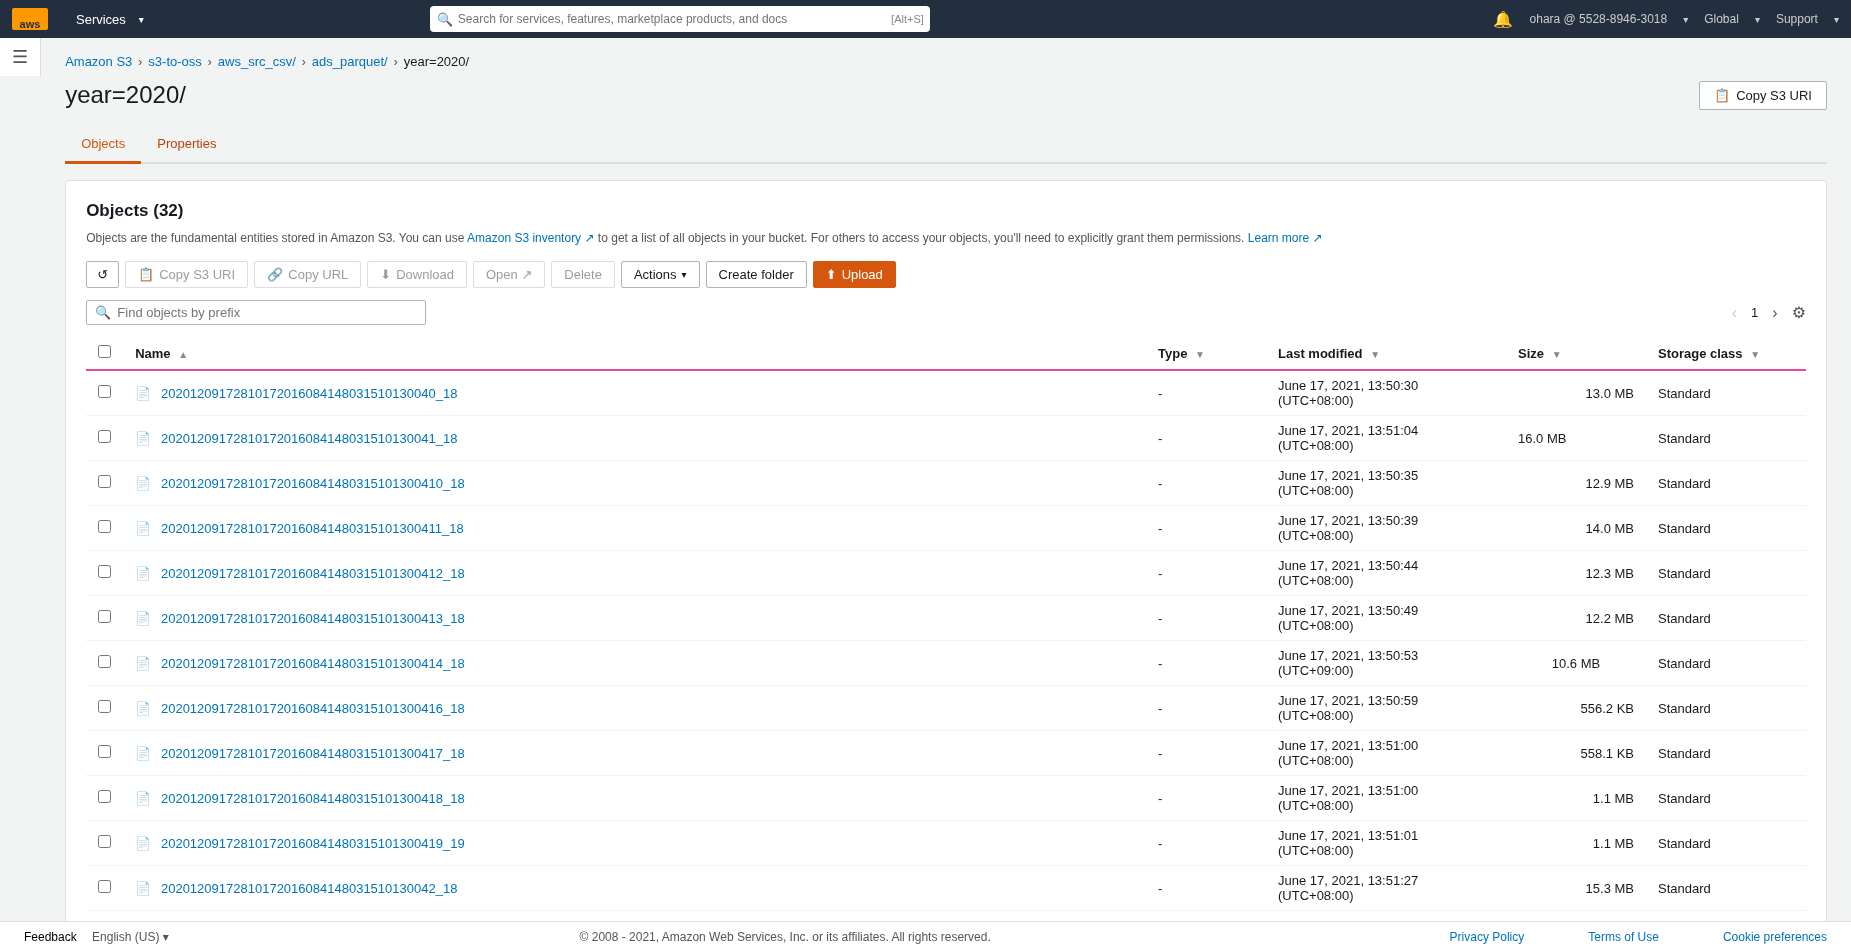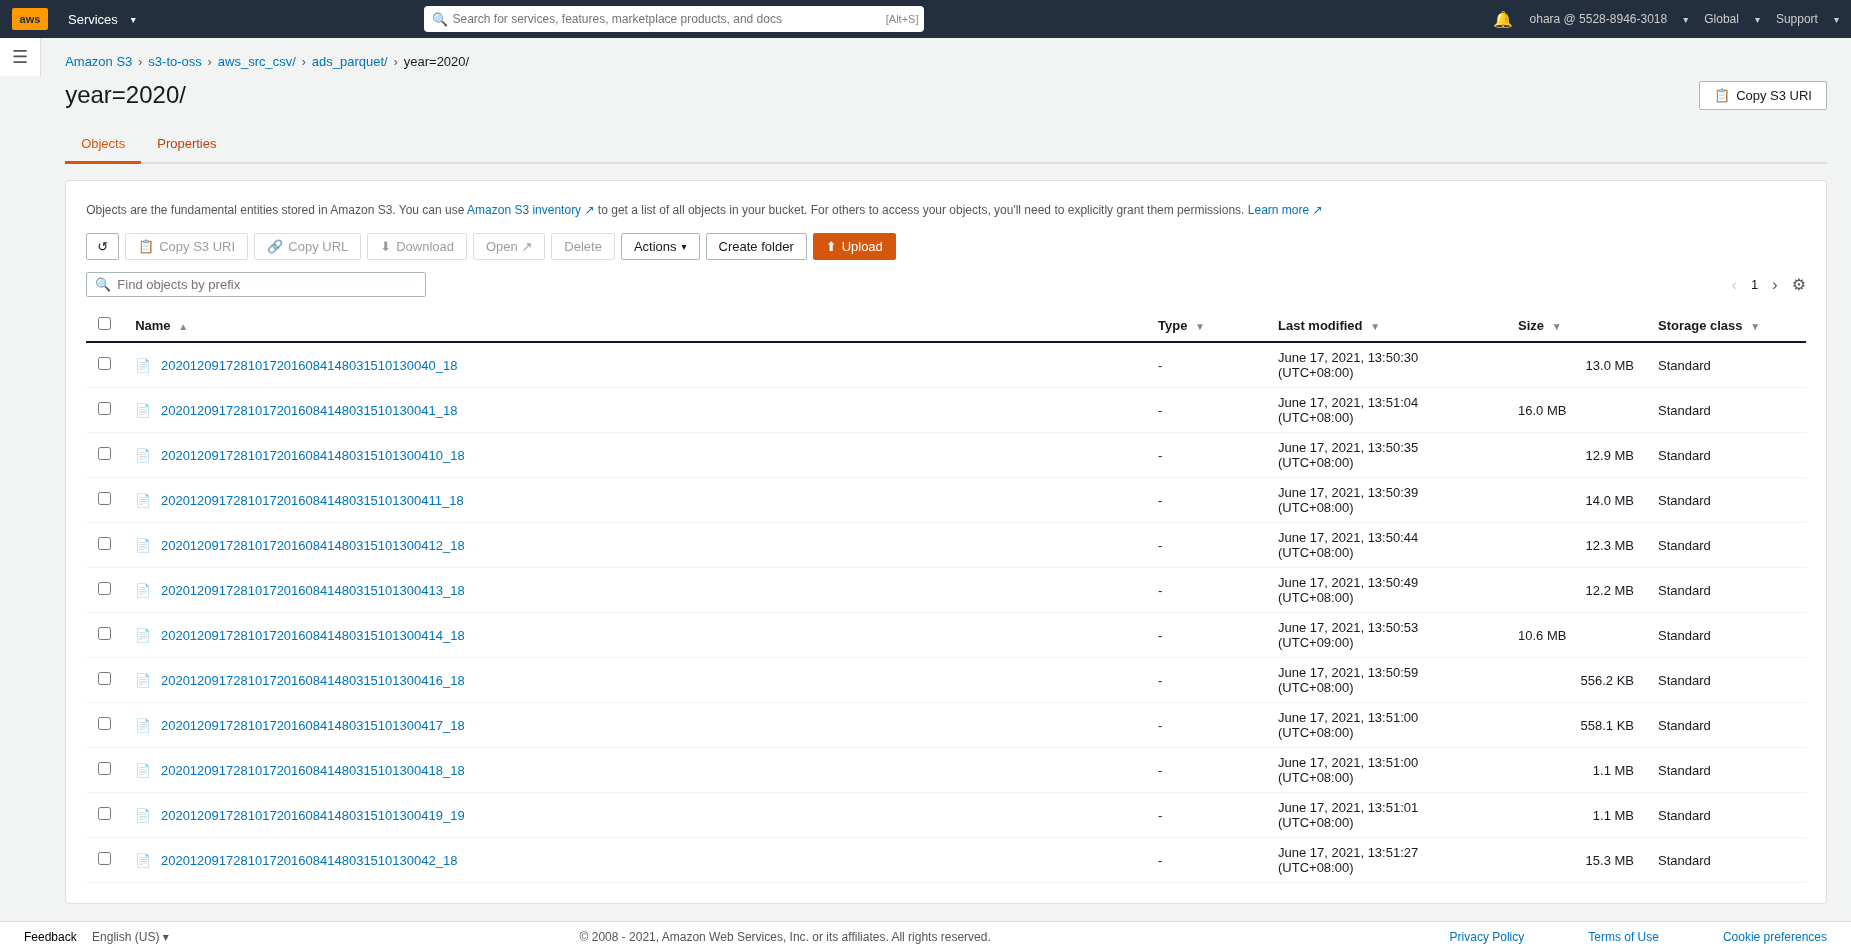--- a/index.html
+++ b/index.html
@@ -11,22 +11,22 @@
       height: 38px;
       display: flex;
       align-items: center;
       padding: 0 12px;
       gap: 8px;
     }
     .aws-logo {
       width: 36px; height: 22px;
       background: #ff9900;
       border-radius: 2px;
-      display: flex; align-items: center; justify-content: center;
-      margin-right: 12px;
+      display: flex; align-items: flex-end; justify-content: center;
+      margin-right: 20px;
     }
     .aws-logo span { color: #232f3e; font-weight: 900; font-size: 11px; }
     .nav-services-btn {
       color: #fff; font-size: 13px; background: none; border: none; cursor: pointer;
       display: flex; align-items: center; gap: 13px;
     }
     .nav-search {
       flex: 1; max-width: 500px; margin: 0 auto;
       position: relative; display: flex; align-items: center;
     }
@@ -118,21 +118,21 @@
     .prefix-search .search-icon-sm { color: #888; font-size: 13px; margin-right: 6px; }
     .pagination-row { display: flex; align-items: center; gap: 8px; font-size: 13px; }
     .pag-btn { background: none; border: none; cursor: pointer; color: #555; padding: 2px 6px; font-size: 16px; }
     .pag-btn:disabled { color: #ccc; cursor: default; }
     .gear-btn { background: none; border: none; cursor: pointer; font-size: 16px; color: #555; }
 
     
     .objects-table { width: 100%; border-collapse: collapse; }
     .objects-table th {
       text-align: left; padding: 8px 12px; font-size: 13px; font-weight: 600;
-      border-bottom: 2px solid #0f172a; color: #16191f; background: #fff;
+      border-bottom: 2px solid #ec4899; color: #16191f; background: #fff;
       white-space: nowrap;
     }
     .objects-table th .sort-icon { color: #888; font-size: 10px; margin-left: 4px; }
     .objects-table td {
       padding: 7px 12px; font-size: 13px; border-bottom: 1px solid #f2f3f3; color: #16191f;
     }
     .objects-table td a { color: #0073bb; text-decoration: none; }
     .col-checkbox { width: 32px; }
     .col-name { min-width: 300px; }
     .col-type { width: 120px; }
@@ -204,20 +204,24 @@
       </button>
     </div>
 
     <div class="tabs">
       <div class="tab active">Objects</div>
       <div class="tab">Properties</div>
     </div>
 
     <div class="objects-panel">
       <div class="objects-header">
+        <div class="objects-title">
+          <span>Objects</span>
+          <span> (</span><span>32</span><span>)</span>
+        </div>
         <p class="objects-desc">
           <span>Objects are the fundamental entities stored in Amazon S3. You can use</span>
           <a href="#"> Amazon S3 inventory ↗</a>
           <span>to get a list of all objects in your bucket. For others to access your objects, you'll need to explicitly grant them permissions.</span>
           <a href="#"> Learn more ↗</a>
         </p>
       </div>
 
       <div class="toolbar">
         <button class="toolbar-btn refresh">↺</button>
@@ -375,21 +379,21 @@
             <tr>
       <td class="col-checkbox">
         <input type="checkbox" style="">
       </td>
       <td class="col-name">
         <span class="file-icon">📄</span>
         <a href="#">202012091728101720160841480315101300414_18</a>
       </td>
       <td class="col-type">-</td>
       <td class="col-modified">June 17, 2021, 13:50:53 (UTC+09:00)</td>
-      <td class="col-size" style="text-align:left;">10.6 MB</td>
+      <td class="col-size" style="text-align:center;">10.6 MB</td>
       <td class="col-storage">Standard</td>
     </tr>
             <tr>
       <td class="col-checkbox">
         <input type="checkbox" style="">
       </td>
       <td class="col-name">
         <span class="file-icon">📄</span>
         <a href="#">202012091728101720160841480315101300416_18</a>
       </td>

